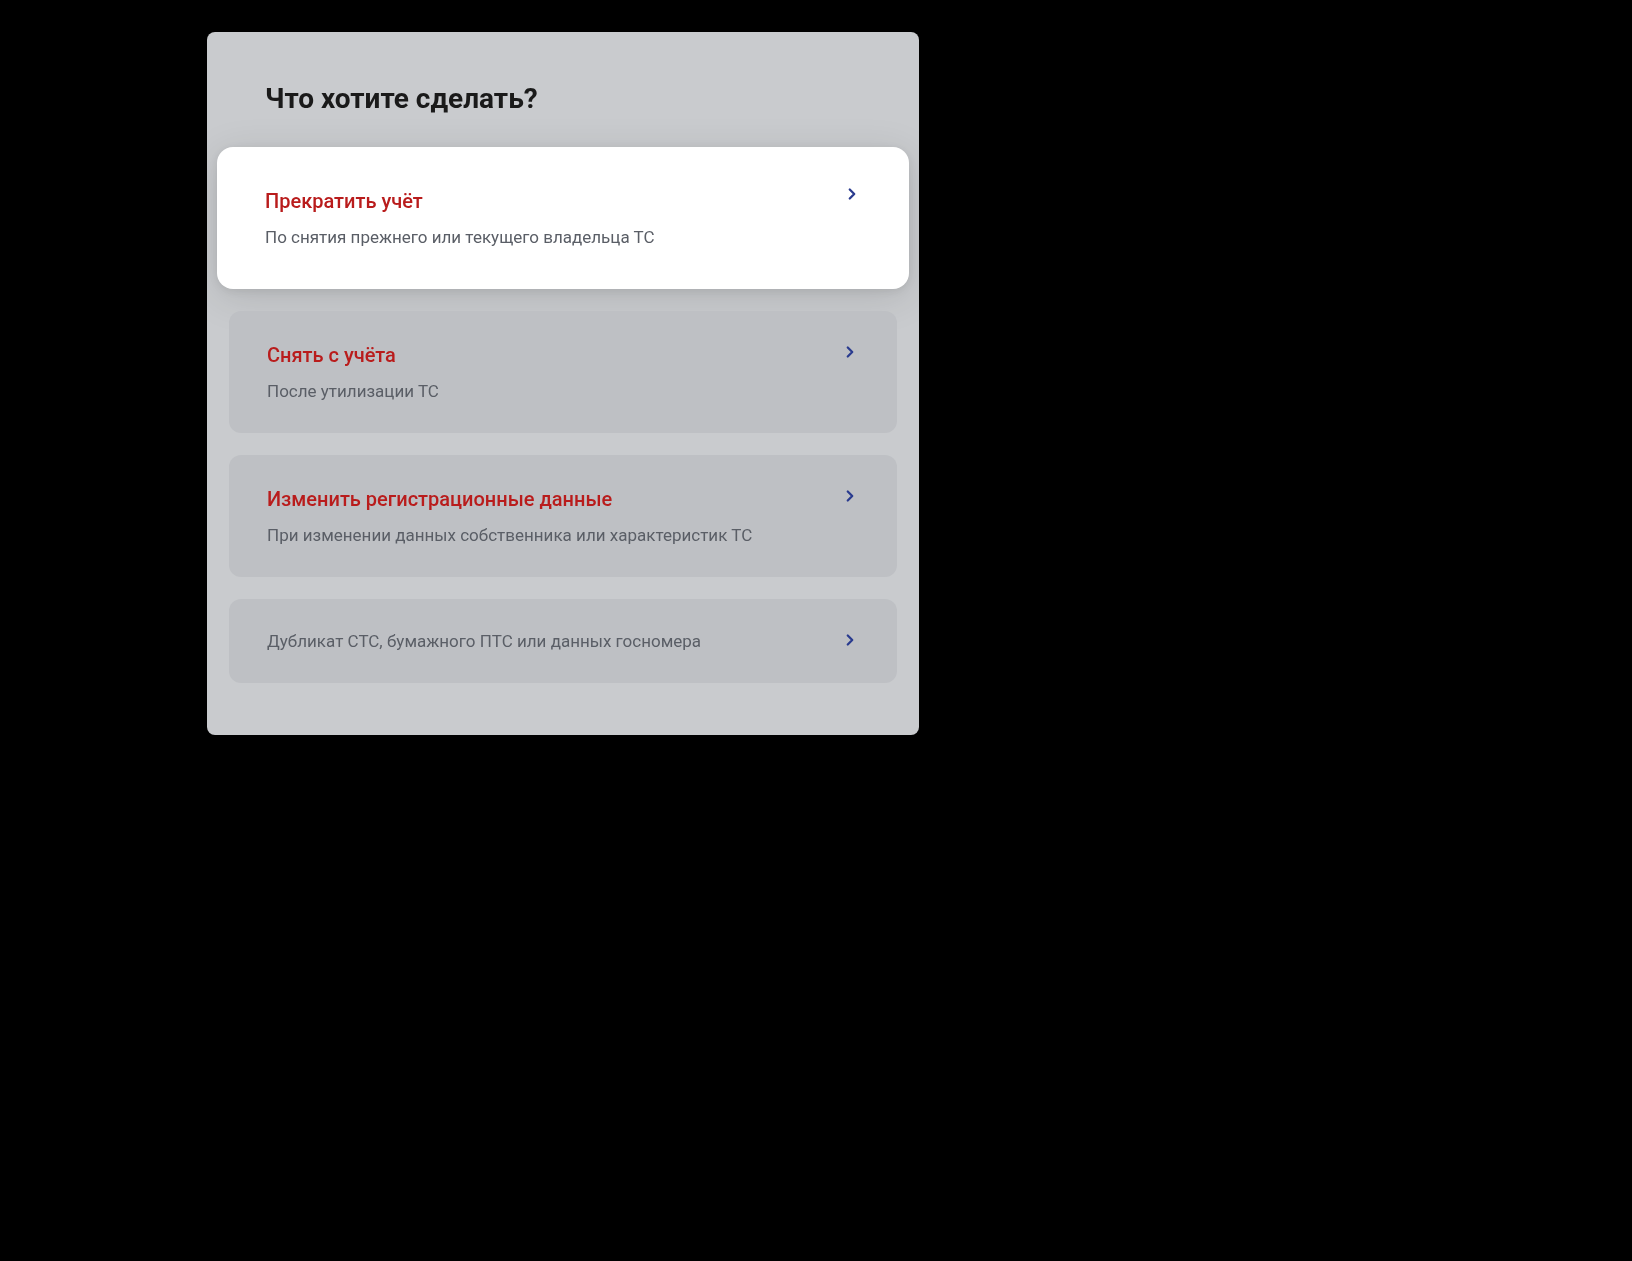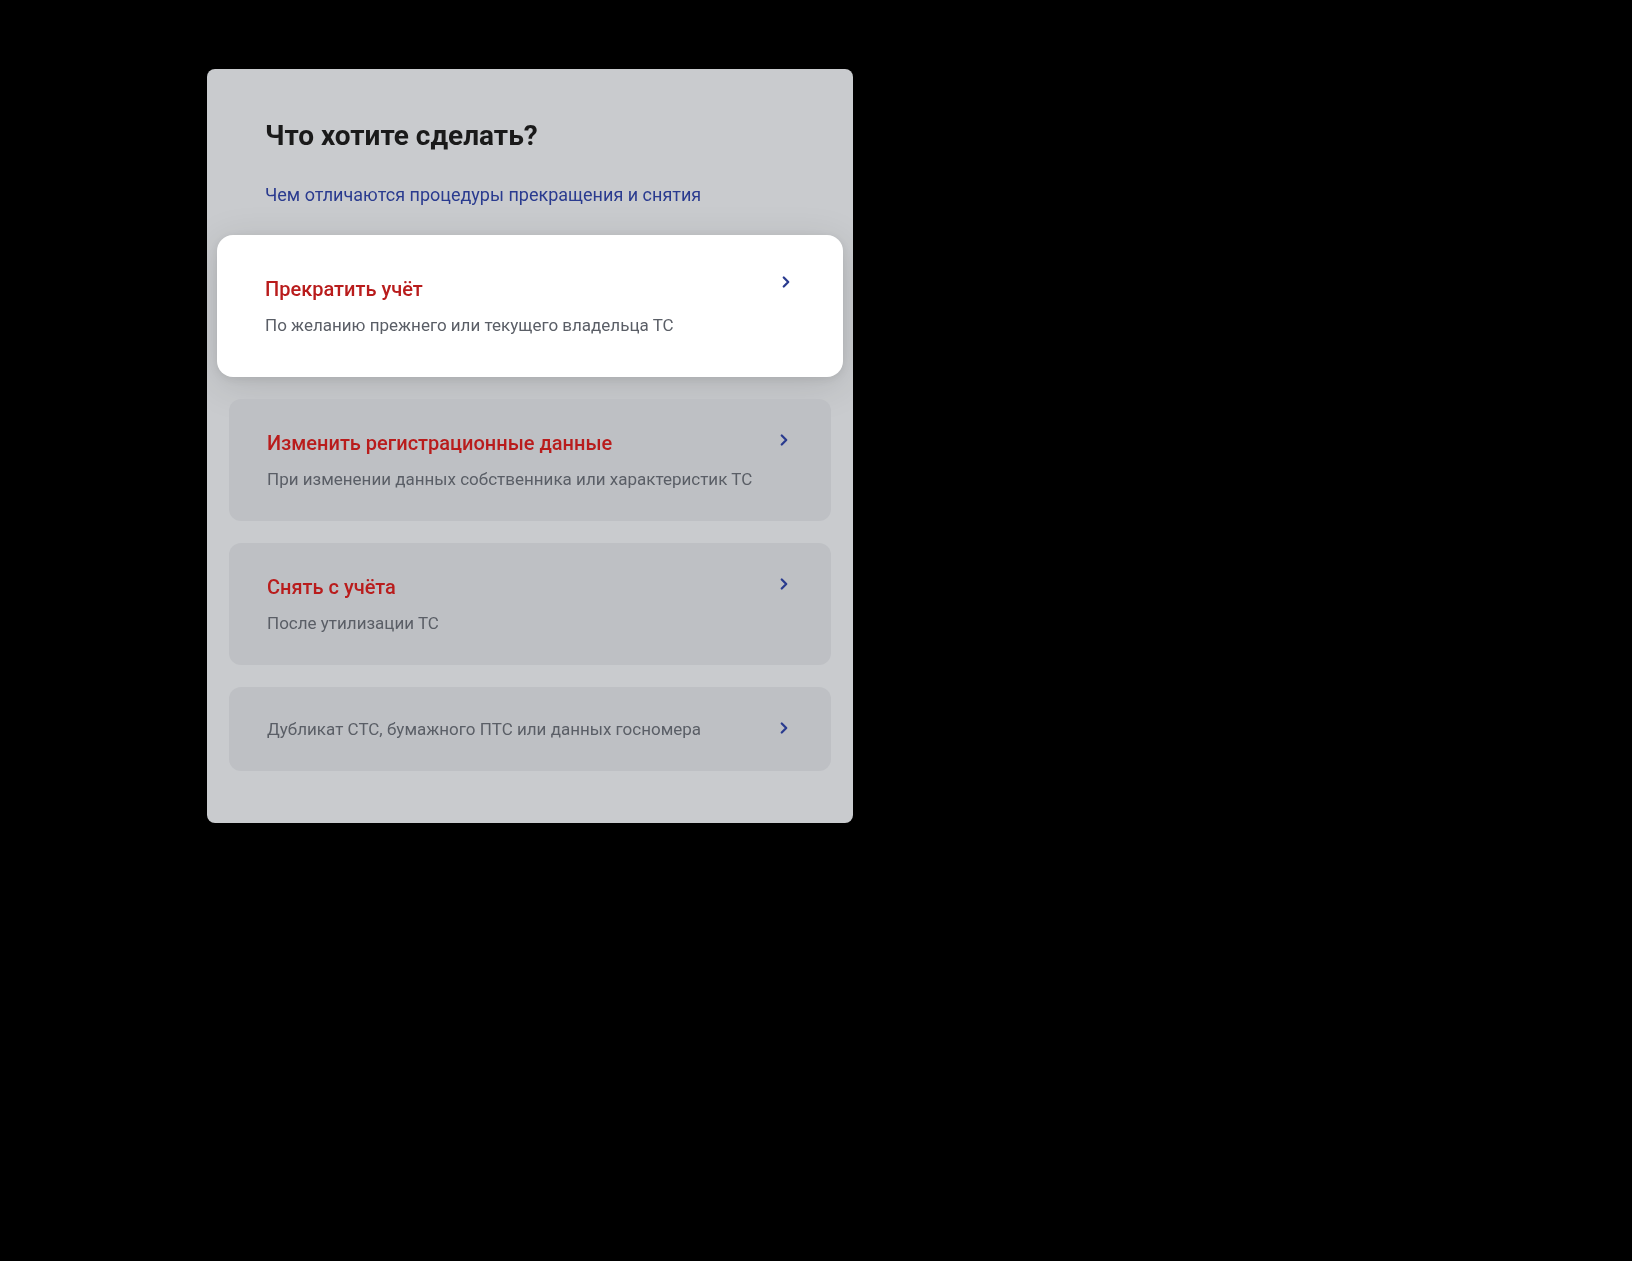--- a/index.html
+++ b/index.html
@@ -14,23 +14,23 @@
       width: 1632px;
       height: 1261px;
       display: flex;
       align-items: flex-start;
       justify-content: flex-start;
     }
     
     .panel {
       background: #c9cbce;
       border-radius: 8px;
-      width: 646px;
+      width: 712px;
       margin-left: 207px;
-      margin-top: 69px;
+      margin-top: 32px;
       padding: 50px 0 30px 0;
       box-shadow: 0 4px 20px rgba(0,0,0,0.3);
     }
     
     .page-title {
       font-size: 28px;
       font-weight: 700;
       color: #1a1a1a;
       margin-left: 58px;
       margin-bottom: 32px;
@@ -105,53 +105,52 @@
       fill: none;
       stroke-linecap: round;
       stroke-linejoin: round;
     }
   </style>
 </head>
 <body>
 
 <div class="panel">
   <h1 class="page-title">Что хотите сделать?</h1>
-  <a class="hint-link">Чем отличаются процедуры прекращения и снятия</a>
 
   <div class="card highlighted">
     <div class="card-title">Прекратить учёт</div>
-    <div class="card-subtitle">По желанию прежнего или текущего владельца ТС</div>
+    <div class="card-subtitle">По снятия прежнего или текущего владельца ТС</div>
+    <span class="chevron">
+      <svg viewBox="0 0 24 24">
+          <polyline points="9 6 15 12 9 18"></polyline>
+        </svg>
+    </span>
+  </div>
+
+  <div class="card normal">
+    <div class="card-title">Снять с учёта</div>
+    <div class="card-subtitle">После утилизации ТС</div>
     <span class="chevron">
       <svg viewBox="0 0 24 24">
           <polyline points="9 6 15 12 9 18"></polyline>
         </svg>
     </span>
   </div>
 
   <div class="card normal">
     <div class="card-title">Изменить регистрационные данные</div>
     <div class="card-subtitle">При изменении данных собственника или характеристик ТС</div>
     <span class="chevron">
       <svg viewBox="0 0 24 24">
           <polyline points="9 6 15 12 9 18"></polyline>
         </svg>
     </span>
   </div>
 
   <div class="card normal">
-    <div class="card-title">Снять с учёта</div>
-    <div class="card-subtitle">После утилизации ТС</div>
-    <span class="chevron">
-      <svg viewBox="0 0 24 24">
-          <polyline points="9 6 15 12 9 18"></polyline>
-        </svg>
-    </span>
-  </div>
-
-  <div class="card normal">
     <div class="card-subtitle">Дубликат СТС, бумажного ПТС или данных госномера</div>
     <span class="chevron">
       <svg viewBox="0 0 24 24">
           <polyline points="9 6 15 12 9 18"></polyline>
         </svg>
     </span>
   </div>
 </div>
 
 </body></html>

